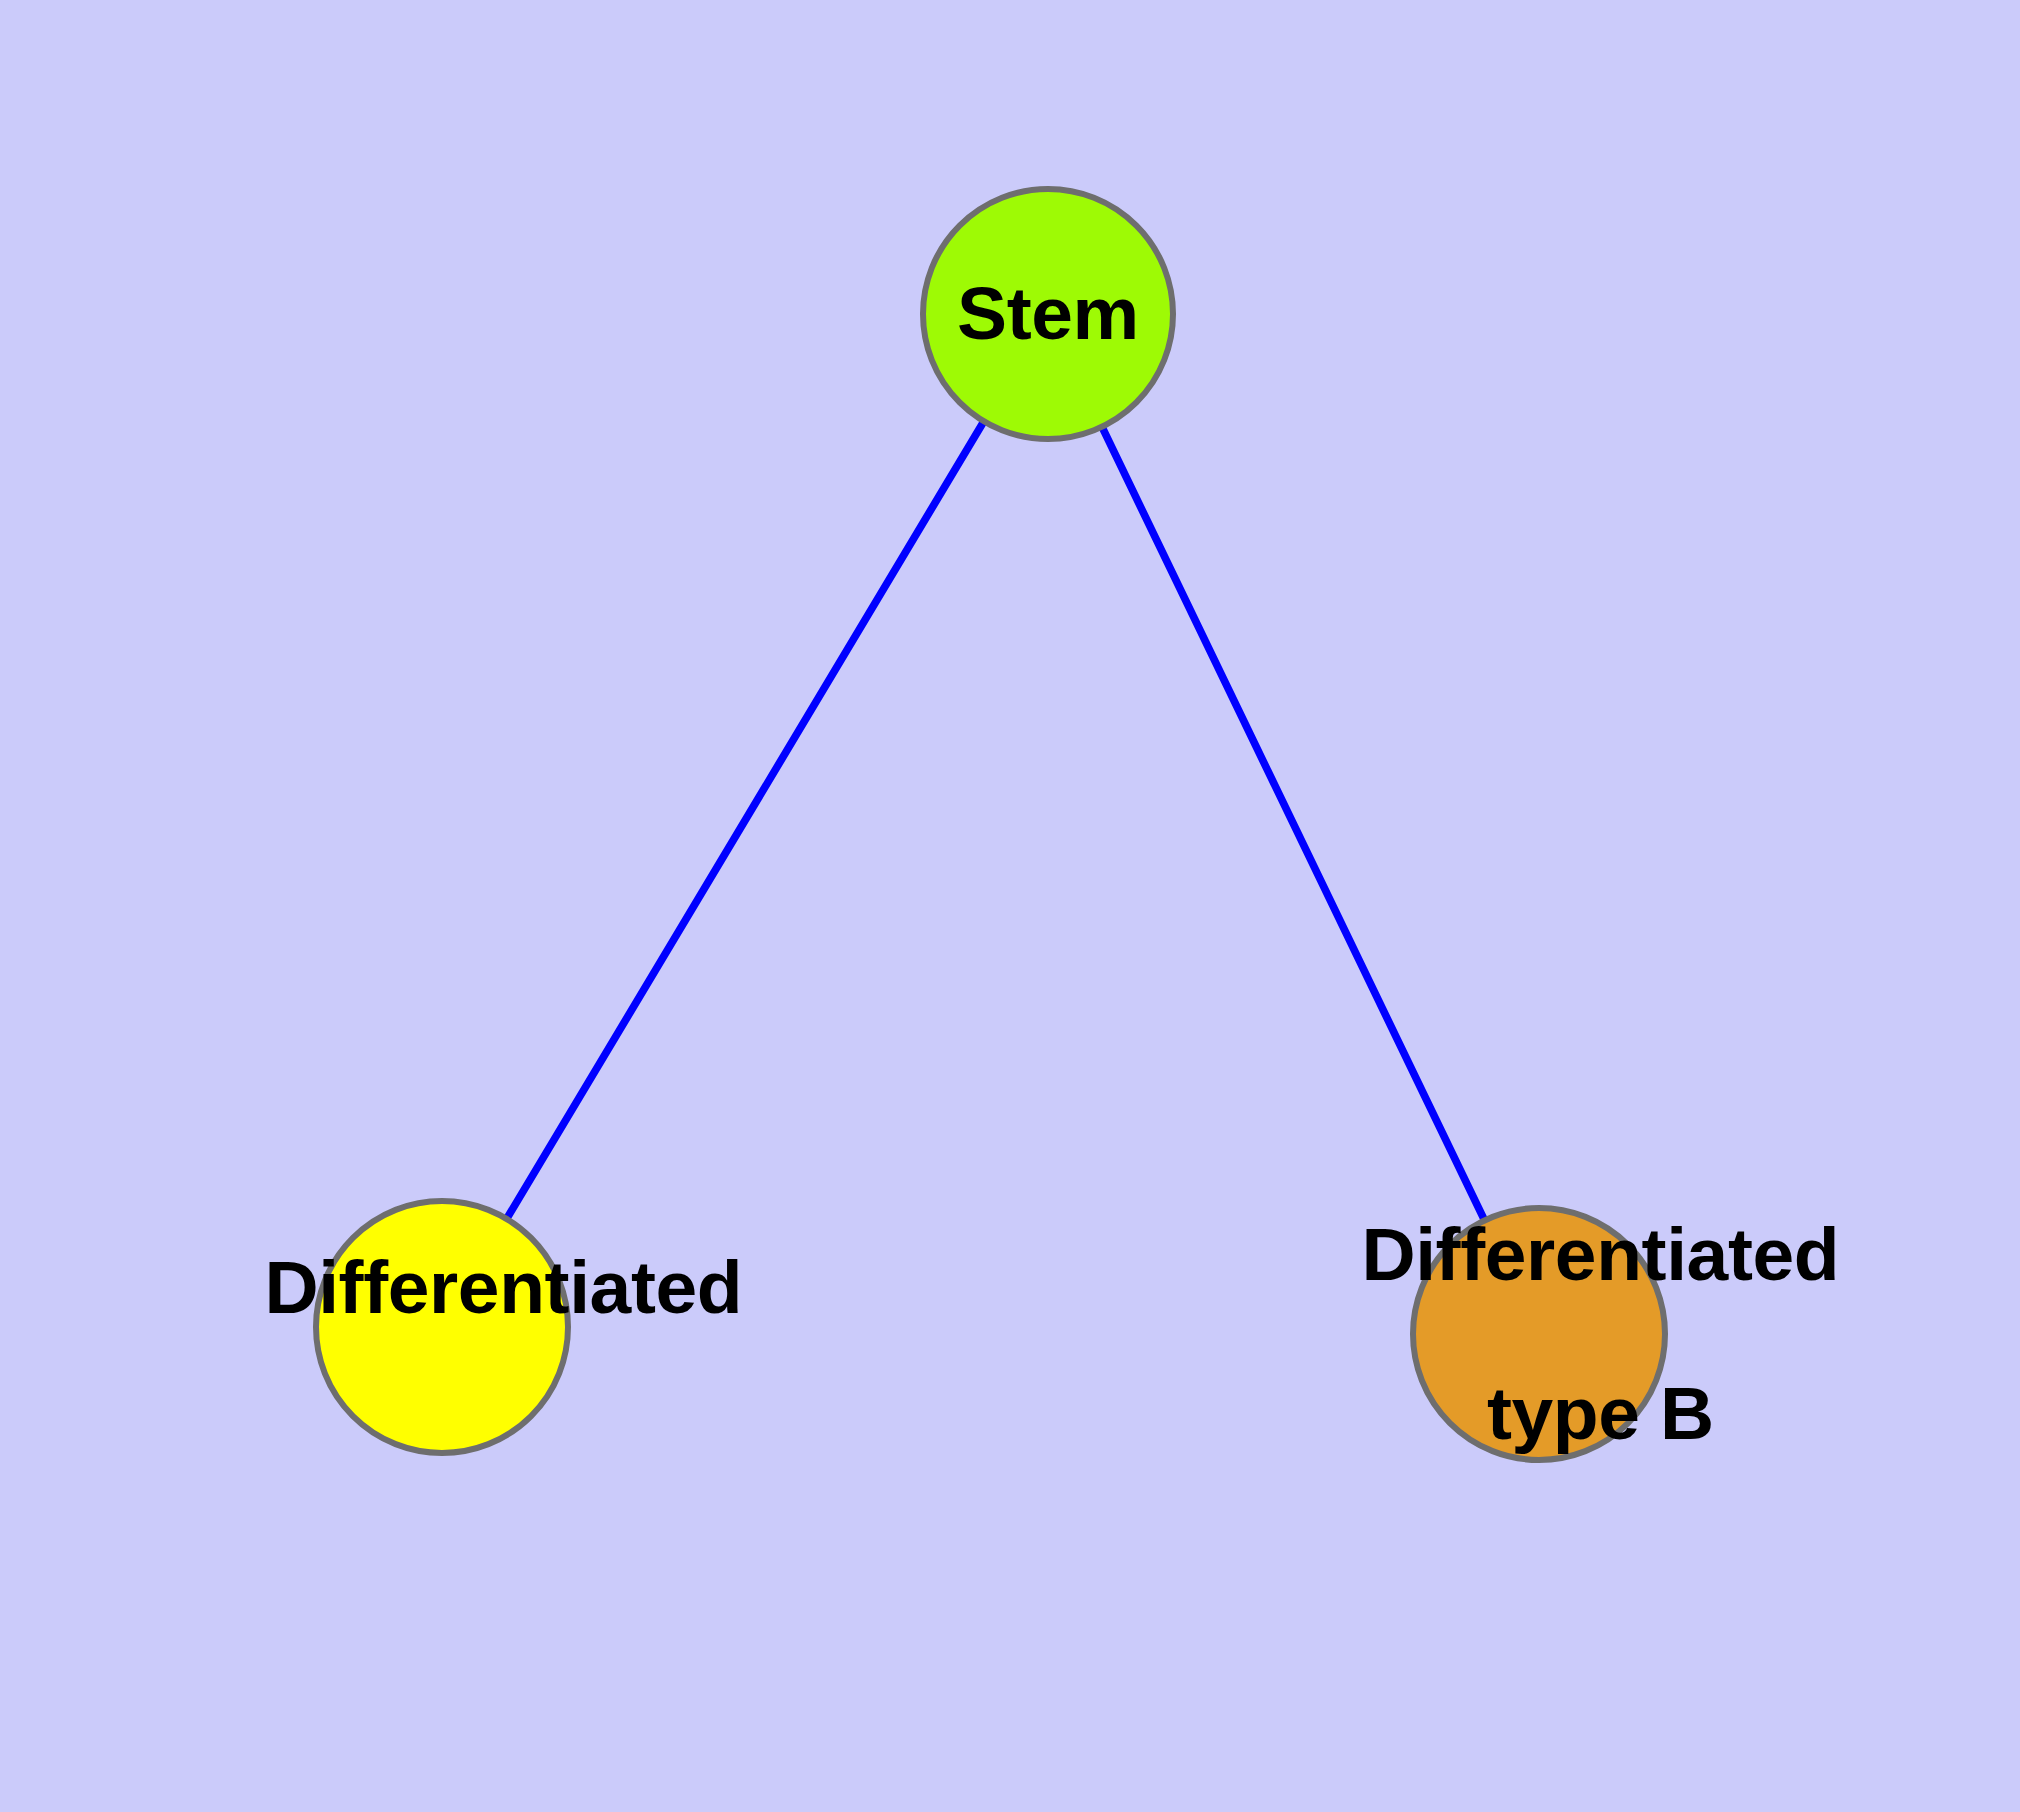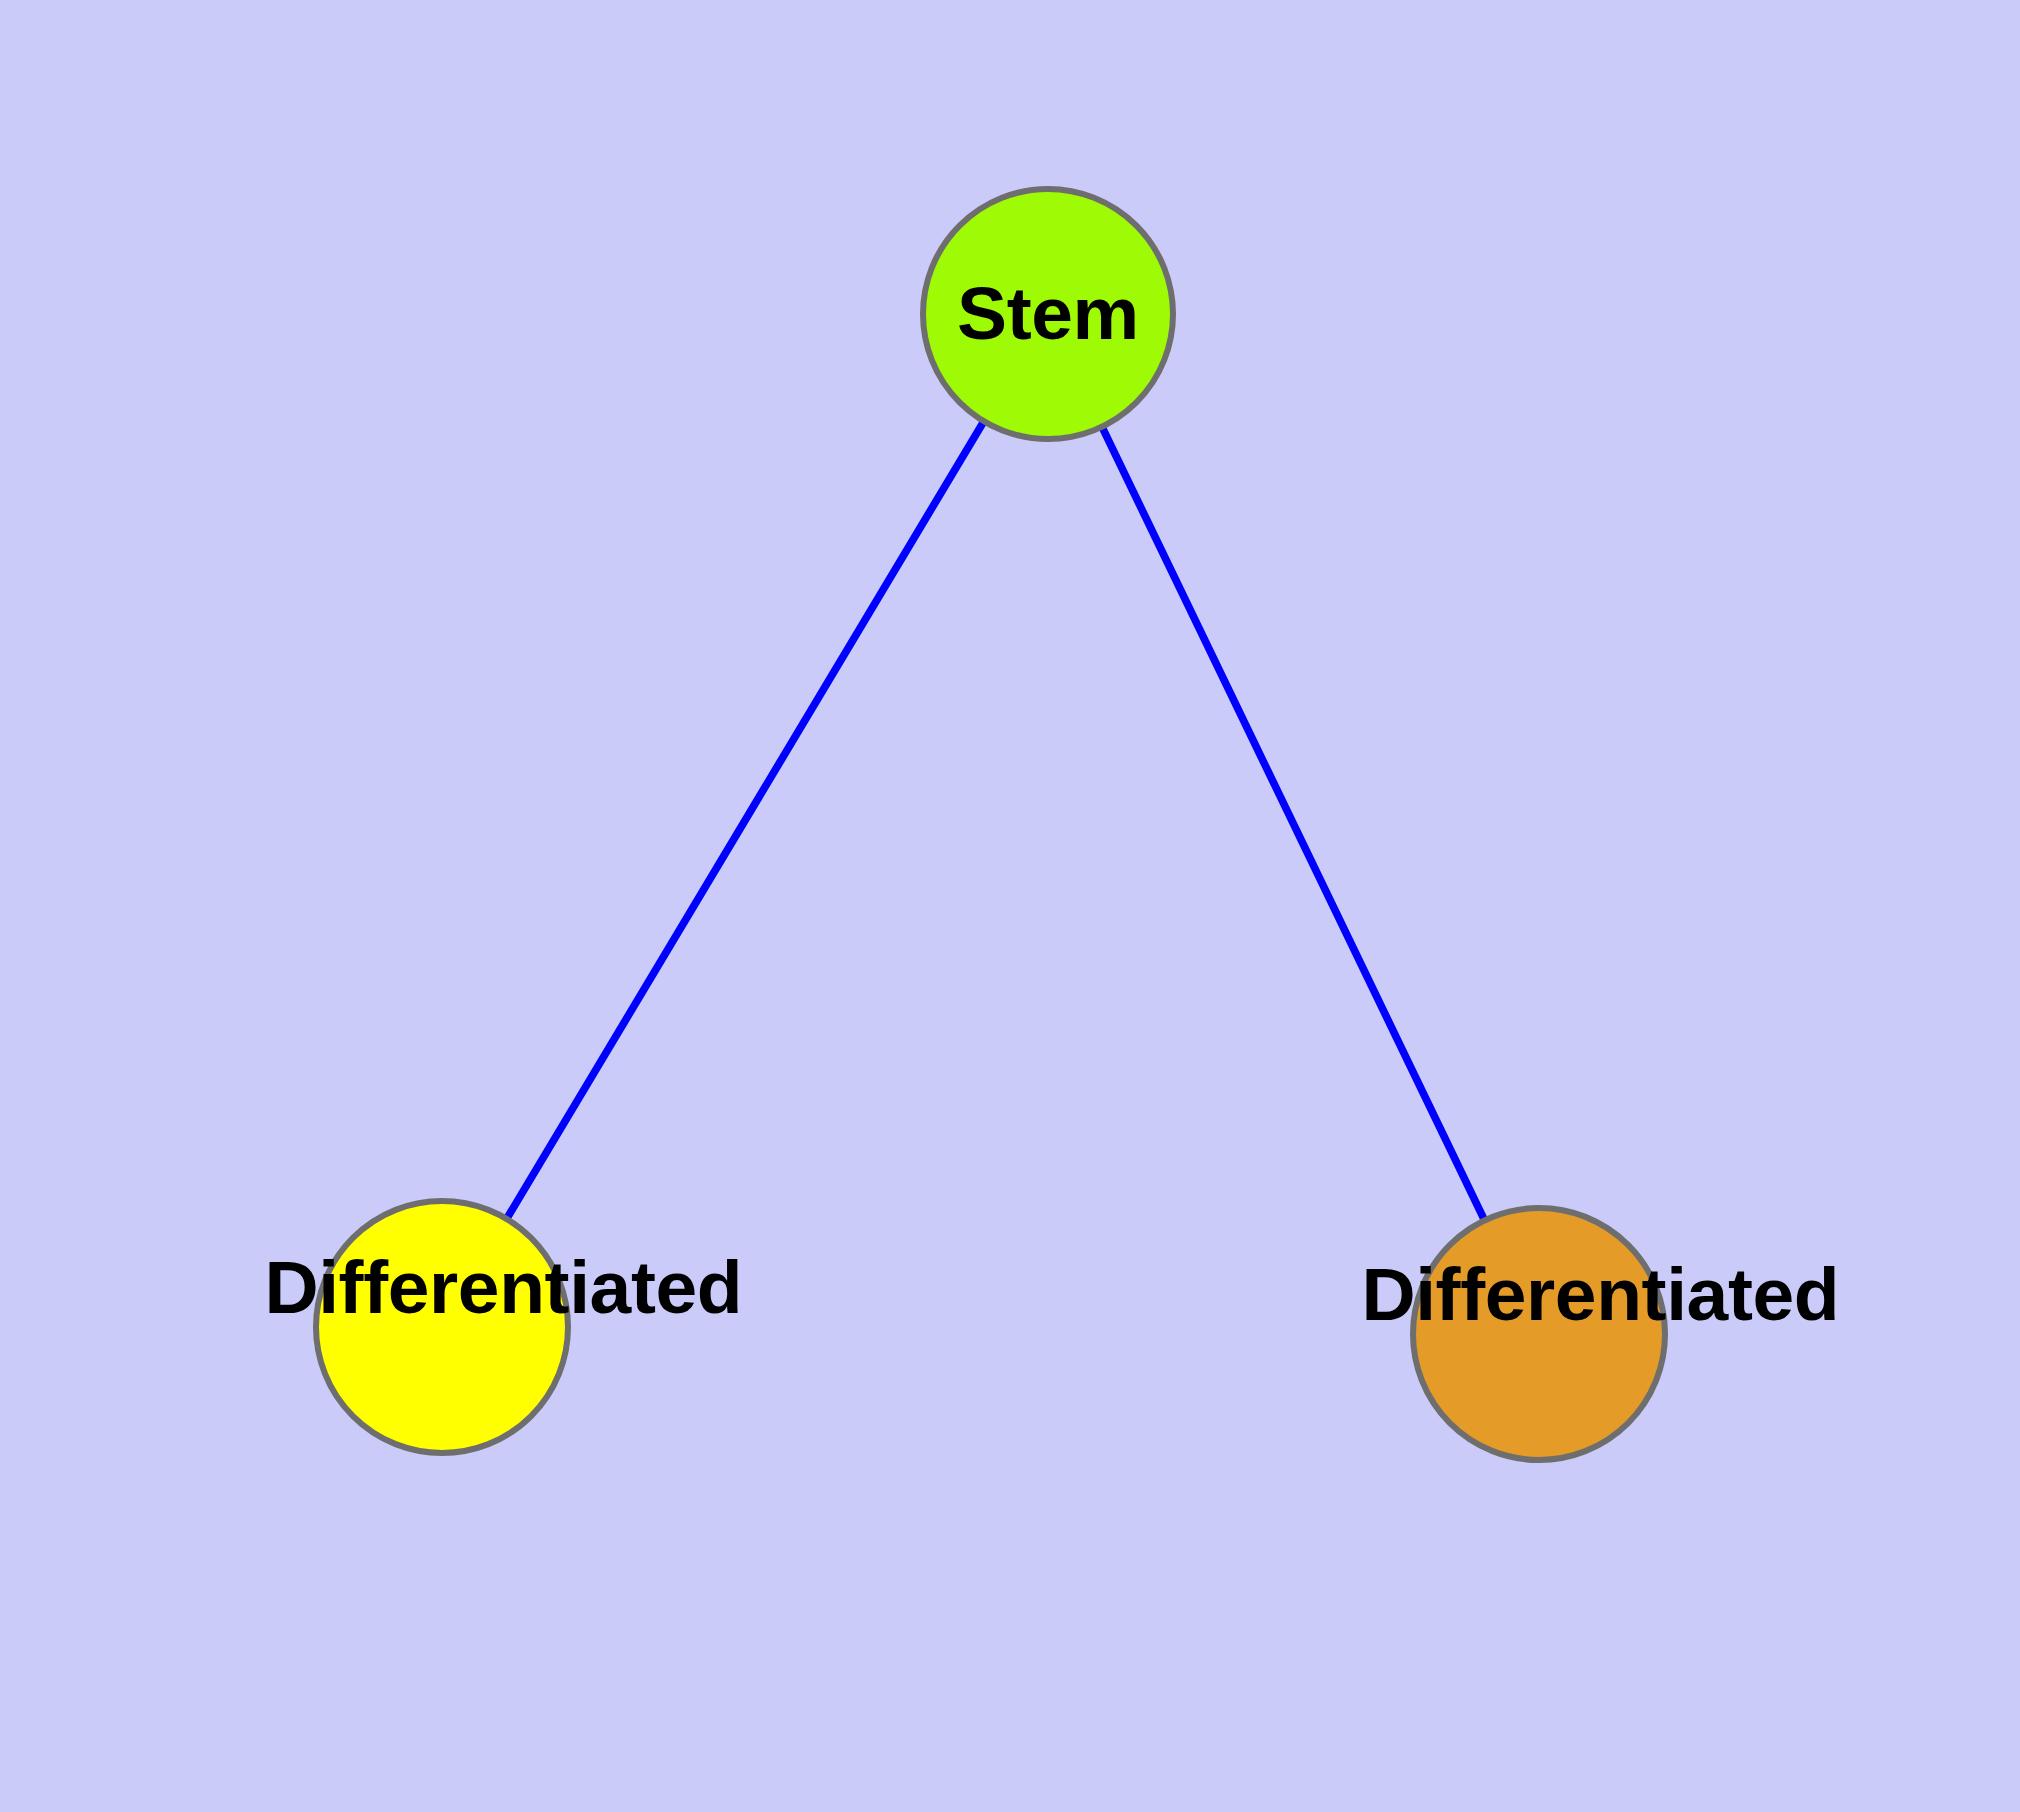--- a/index.html
+++ b/index.html
@@ -113,17 +113,18 @@
     <div class="node-circle"></div>
     <div class="node-label">
       <span>Differentiated</span><br>
     </div>
   </div>
 
   <div class="node" id="node-diff-b">
     <div class="node-circle"></div>
     <div class="node-label">
       <span>Differentiated</span><br>
+      <span>type B</span>
     </div>
   </div>
 
 </div>
 
 
 </body></html>

